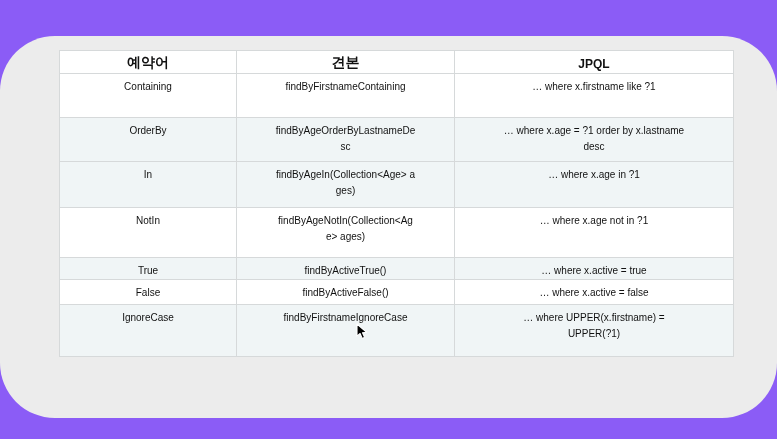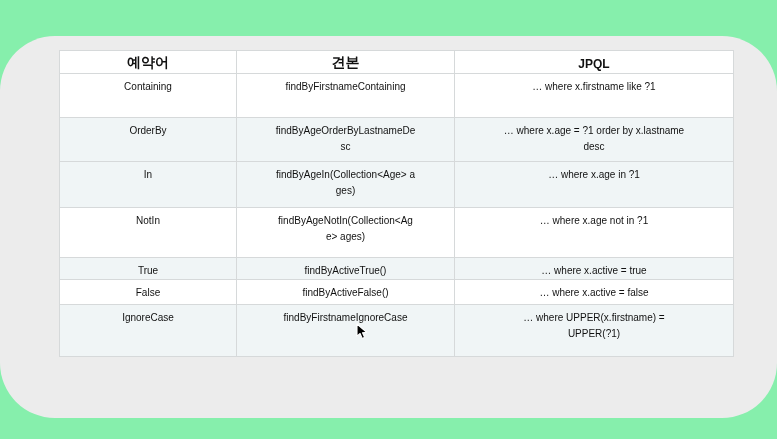--- a/index.html
+++ b/index.html
@@ -8,21 +8,21 @@
     width: 777px;
     height: 439px;
     overflow: hidden;
     background: #ffffff;
     font-family: "Liberation Sans", "DejaVu Sans", sans-serif;
   }
   .stage {
     position: relative;
     width: 777px;
     height: 439px;
-    background: #86efac;
+    background: #8b5cf6;
     text-decoration: underline;
   }
   .card {
     position: absolute;
     left: 0;
     top: 36px;
     width: 777px;
     height: 382px;
     background: #ececec;
     border-radius: 55px;

